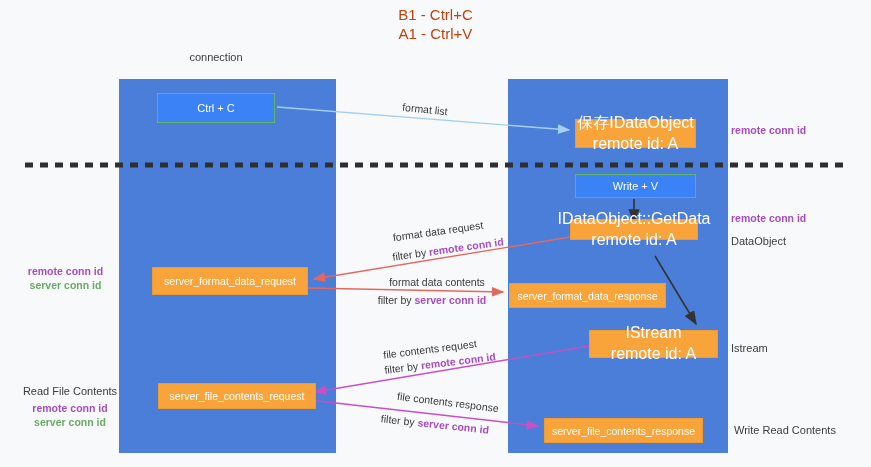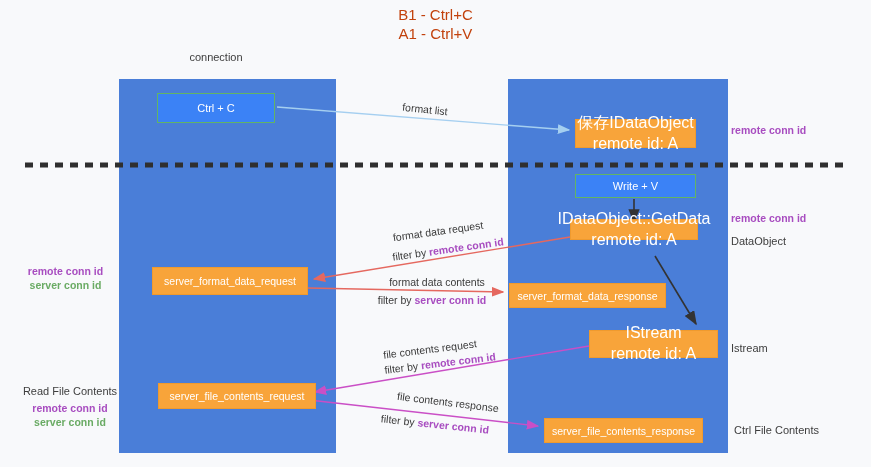--- a/index.html
+++ b/index.html
@@ -137,21 +137,21 @@
 
   <div class="abs flow-label" style="left:448px;top:402px;transform:translate(-50%,-50%) rotate(7deg);">file contents response</div>
   <div class="abs flow-label" style="left:435px;top:424px;transform:translate(-50%,-50%) rotate(6deg);">
     <span>filter by </span><span class="id-purple">server conn id</span>
   </div>
 
   <div class="abs side-label bold-purple" style="left:731px;top:124px;">remote conn id</div>
   <div class="abs side-label bold-purple" style="left:731px;top:212px;">remote conn id</div>
   <div class="abs side-label" style="left:731px;top:235px;">DataObject</div>
   <div class="abs side-label" style="left:731px;top:342px;">Istream</div>
-  <div class="abs side-label" style="left:734px;top:424px;">Ctrl File Contents</div>
+  <div class="abs side-label" style="left:734px;top:424px;">Write Read Contents</div>
 
   <div class="abs grp" style="left:18px;top:265px;width:95px;z-index:4;">
     <div class="bold-purple">remote conn id</div>
     <div class="bold-green">server conn id</div>
   </div>
 
   <div class="abs grp" style="left:20px;top:384px;width:100px;z-index:4;">
     <div class="side-label" style="position:static;">Read File Contents</div>
     <div class="bold-purple" style="margin-top:4px;">remote conn id</div>
     <div class="bold-green">server conn id</div>

